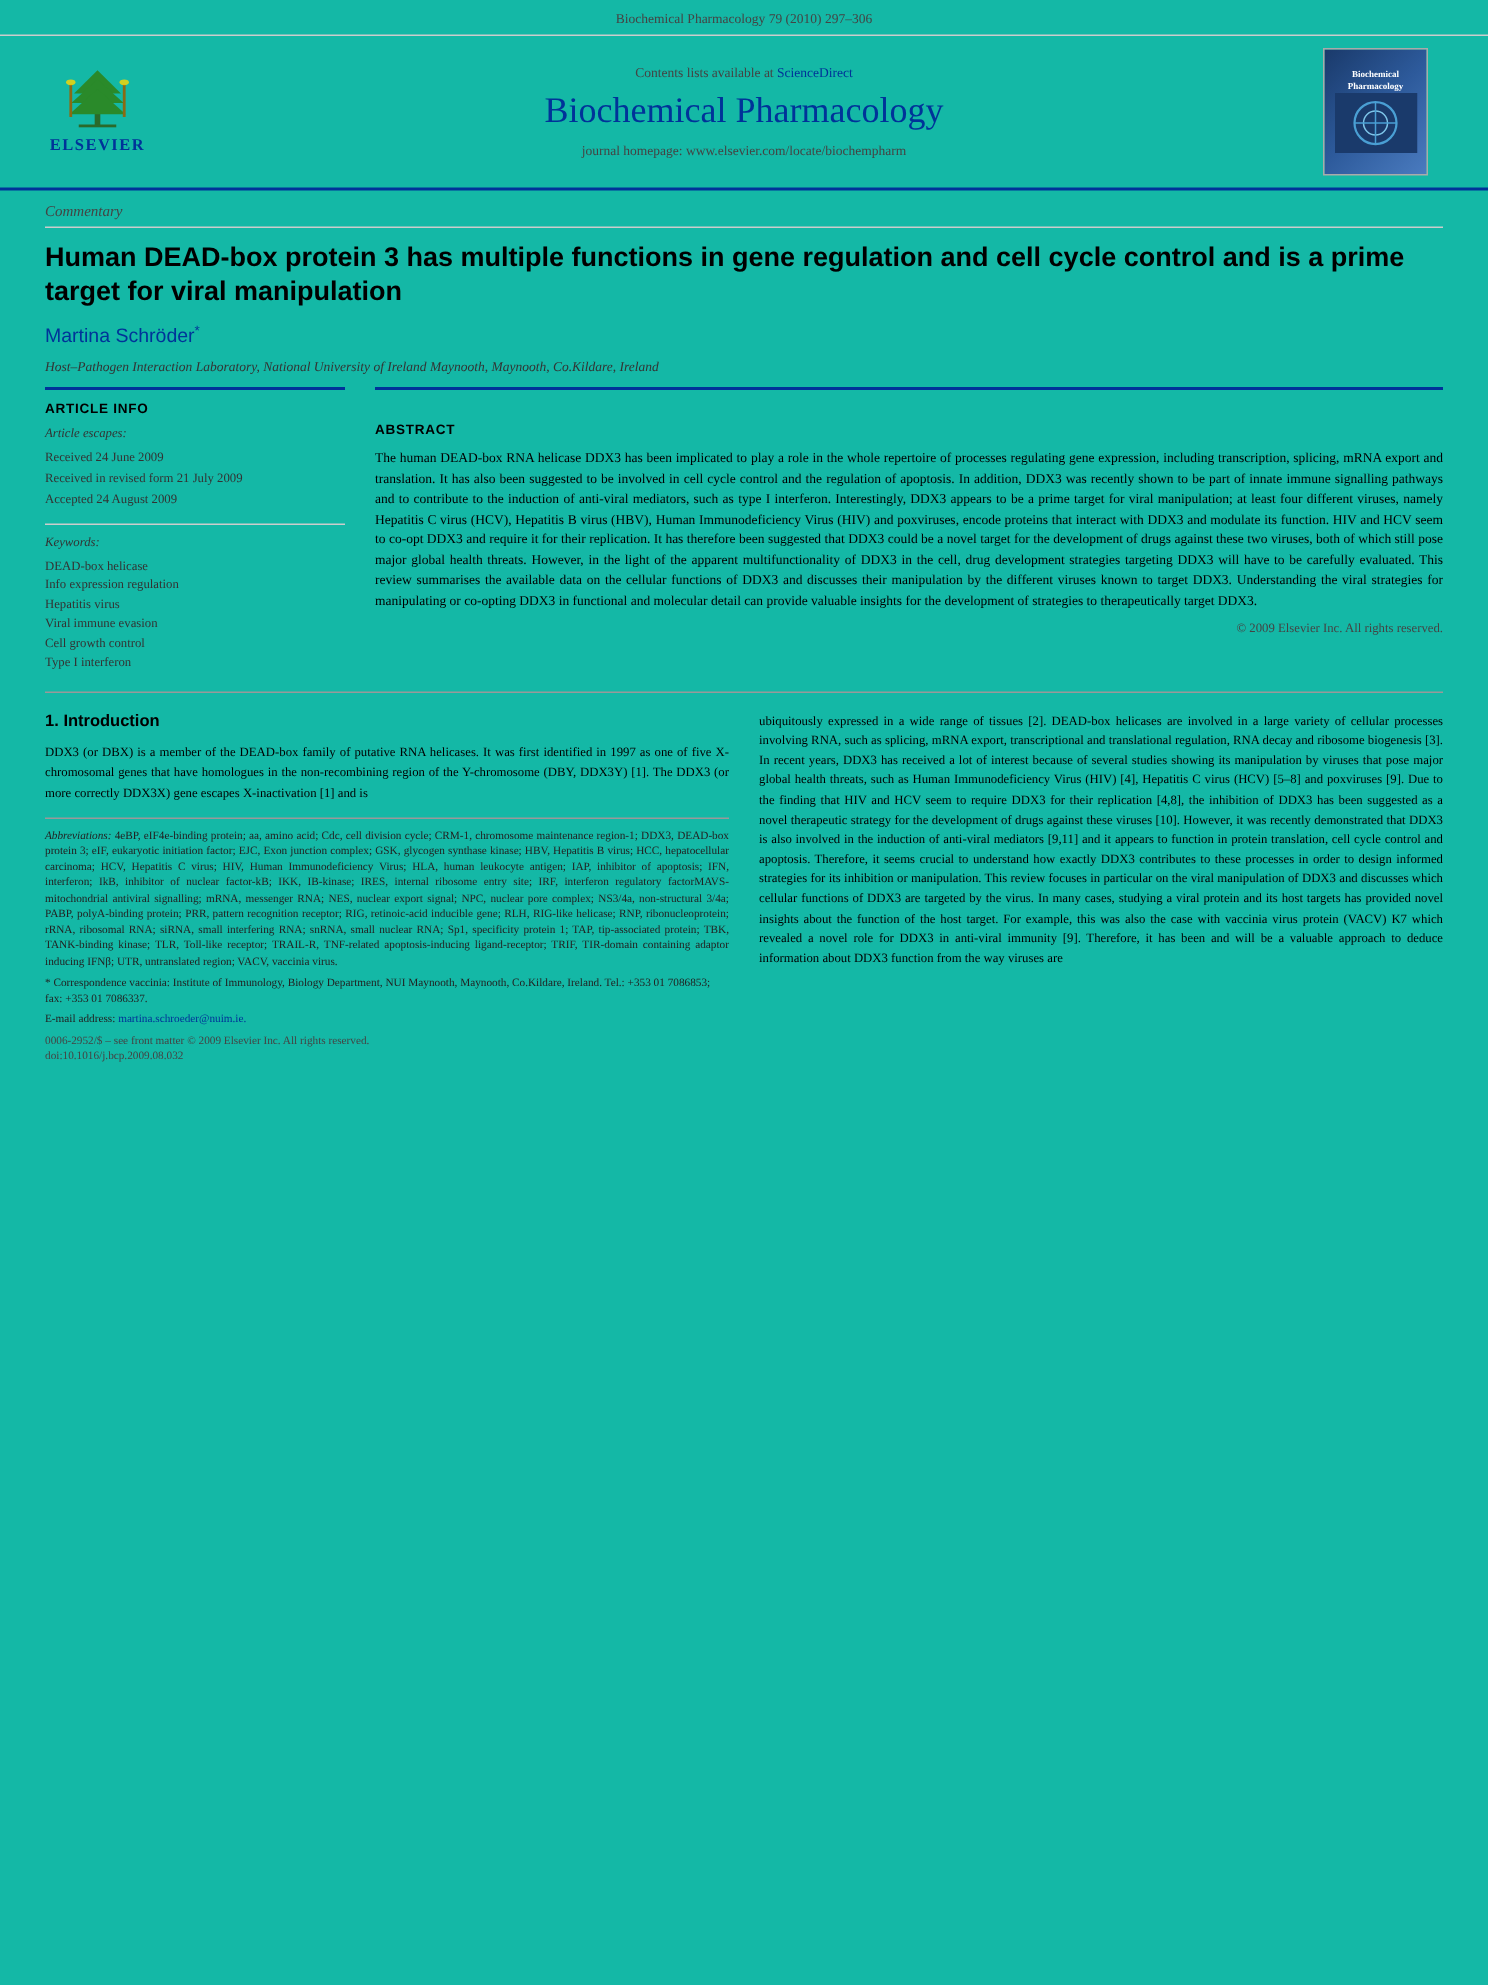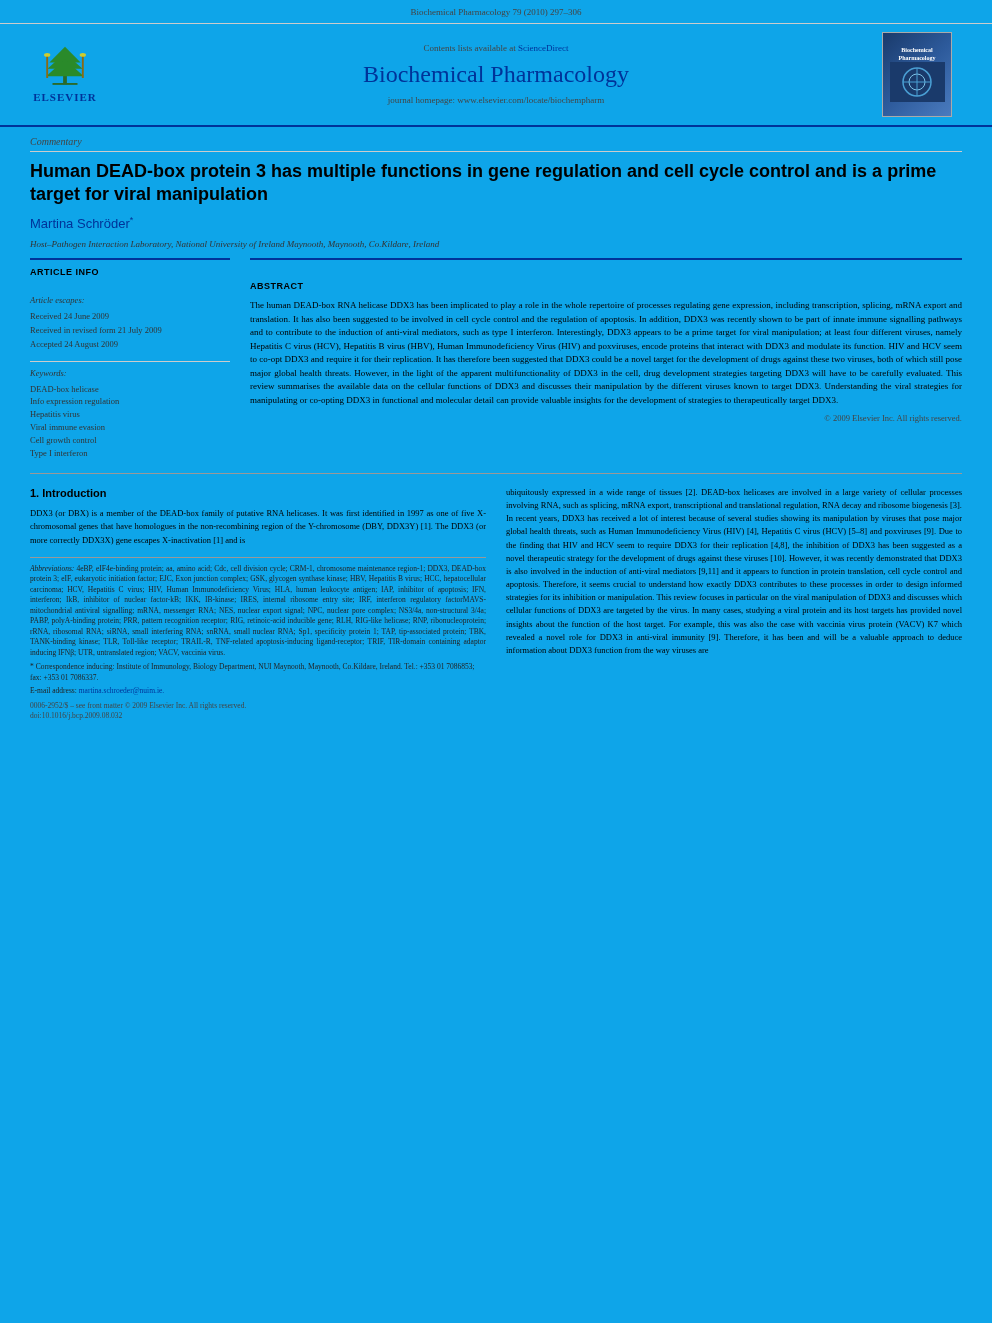--- a/index.html
+++ b/index.html
@@ -8,21 +8,21 @@
       background: #fff;
       color: #000;
       font-size: 10px;
       line-height: 1.4;
       width: 992px;
       min-height: 1323px;
     }
     .page {
       width: 992px;
       min-height: 1323px;
-      background: #0ea5e9;
+      background: #14b8a6;
       padding: 0;
     }
     
     .top-bar {
       text-align: center;
       font-size: 9px;
       color: #444;
       padding: 6px 0 4px;
       border-bottom: 1px solid #ccc;
       margin-bottom: 0;
@@ -158,21 +158,21 @@
     .article-info {
       border-top: 2px solid #003399;
       padding-top: 6px;
     }
     .info-section-title {
       font-size: 9px;
       font-weight: bold;
       font-family: Arial, sans-serif;
       text-transform: uppercase;
       letter-spacing: 0.5px;
-      margin-bottom: 16px;
+      margin-bottom: 4px;
     }
     .info-label {
       font-size: 8.5px;
       font-style: italic;
       color: #333;
       margin-bottom: 4px;
     }
     .info-date {
       font-size: 8.5px;
       color: #333;
@@ -379,21 +379,21 @@
           <span>Introduction</span>
         </div>
         <div class="body-text">DDX3 (or DBX) is a member of the DEAD-box family of putative RNA helicases. It was first identified in 1997 as one of five X-chromosomal genes that have homologues in the non-recombining region of the Y-chromosome (DBY, DDX3Y) [1]. The DDX3 (or more correctly DDX3X) gene escapes X-inactivation [1] and is</div>
 
         <div class="footnotes-section">
           <div class="footnote-text">
             <em><span>Abbreviations:</span></em>
             <span>4eBP, eIF4e-binding protein; aa, amino acid; Cdc, cell division cycle; CRM-1, chromosome maintenance region-1; DDX3, DEAD-box protein 3; eIF, eukaryotic initiation factor; EJC, Exon junction complex; GSK, glycogen synthase kinase; HBV, Hepatitis B virus; HCC, hepatocellular carcinoma; HCV, Hepatitis C virus; HIV, Human Immunodeficiency Virus; HLA, human leukocyte antigen; IAP, inhibitor of apoptosis; IFN, interferon; IkB, inhibitor of nuclear factor-kB; IKK, IB-kinase; IRES, internal ribosome entry site; IRF, interferon regulatory factorMAVS-mitochondrial antiviral signalling; mRNA, messenger RNA; NES, nuclear export signal; NPC, nuclear pore complex; NS3/4a, non-structural 3/4a; PABP, polyA-binding protein; PRR, pattern recognition receptor; RIG, retinoic-acid inducible gene; RLH, RIG-like helicase; RNP, ribonucleoprotein; rRNA, ribosomal RNA; siRNA, small interfering RNA; snRNA, small nuclear RNA; Sp1, specificity protein 1; TAP, tip-associated protein; TBK, TANK-binding kinase; TLR, Toll-like receptor; TRAIL-R, TNF-related apoptosis-inducing ligand-receptor; TRIF, TIR-domain containing adaptor inducing IFNβ; UTR, untranslated region; VACV, vaccinia virus.</span>
           </div>
           <div class="footnote-star">
-            <span>* Correspondence inducing:</span>
+            <span>* Correspondence vaccinia:</span>
             <span>Institute of Immunology, Biology Department, NUI Maynooth, Maynooth, Co.Kildare, Ireland. Tel.: +353 01 7086853; fax: +353 01 7086337.</span>
           </div>
           <div class="footnote-text">
             <span>E-mail address:</span>
             <span class="link-blue">martina.schroeder@nuim.ie.</span>
           </div>
           <div class="issn-line">
             <div>0006-2952/$ – see front matter © 2009 Elsevier Inc. All rights reserved.</div>
             <div>doi:10.1016/j.bcp.2009.08.032</div>
           </div>

